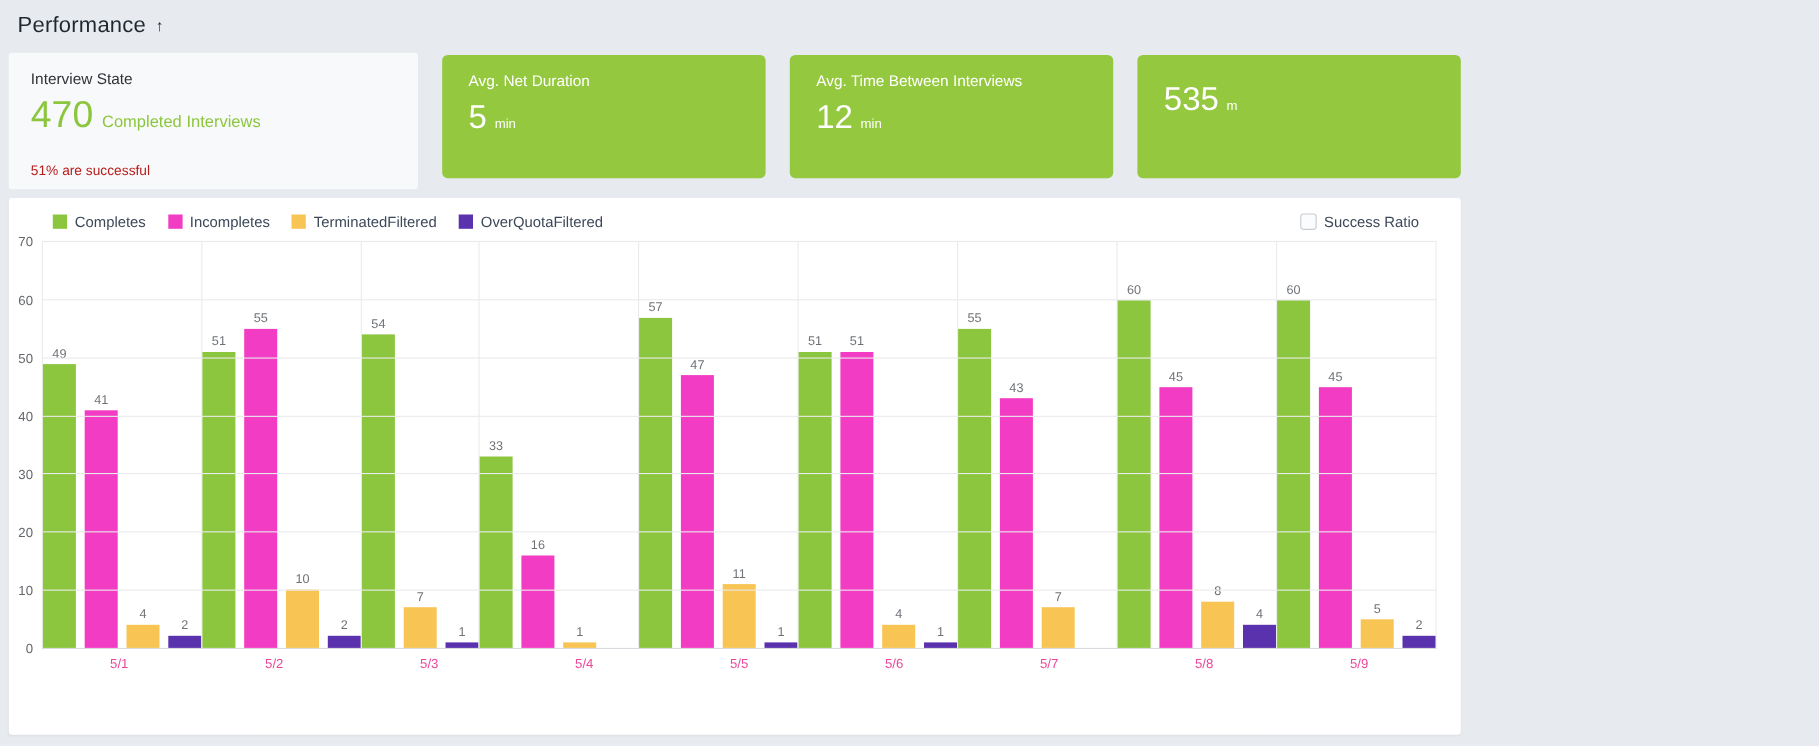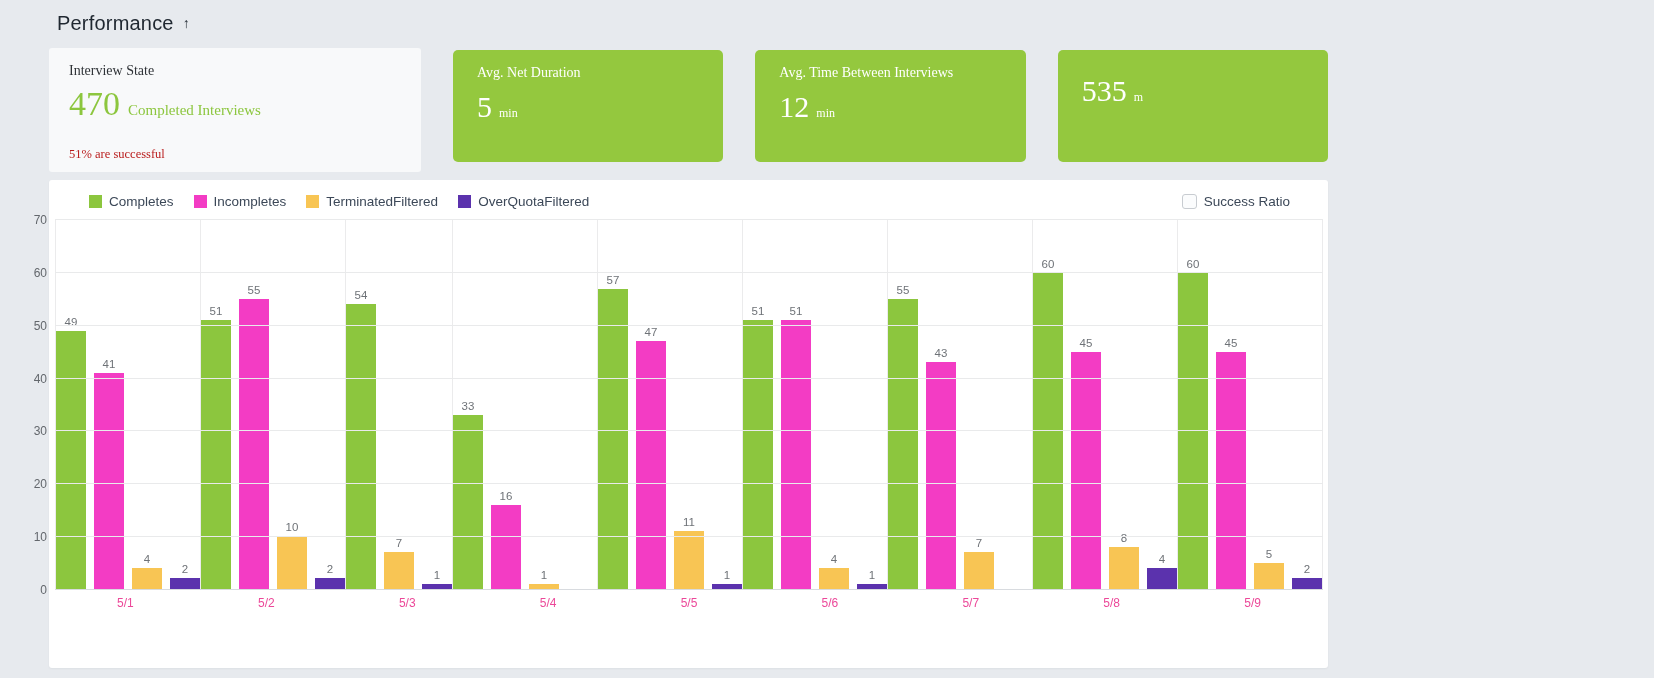--- a/index.html
+++ b/index.html
@@ -2,29 +2,29 @@
 <html><head>
 <meta charset="utf-8">
 <style>
   * { margin:0; padding:0; box-sizing:border-box; }
   html,body { width:1654px; height:678px; overflow:hidden; }
   body {
     background:#E7EAEE;
     font-family:"Liberation Sans", sans-serif;
     color:#2A323C;
   }
-  .page { width:1336px; height:678px; position:relative;padding-left:41px; }
+  .page { width:1336px; height:678px; position:relative; }
 
   
   .header { height:48px; padding:12px 0 0 16px; display:flex; align-items:flex-start; }
   .page-title { font-size:20px; color:#1F2730; font-weight:400; letter-spacing:0.2px; }
   .collapse-arrow { font-size:14px; font-weight:700; color:#1F2730; margin-left:9px; margin-top:3px; cursor:pointer; }
 
   
-  .cards-row { display:flex; gap:32px; padding:0 8px; align-items:flex-start; height:124px;font-family:Liberation Serif, serif; }
+  .cards-row { display:flex; gap:22px; padding:0 8px; align-items:flex-start; height:124px; }
   .card-white {
     width:372px; height:124px; background:#F8F9FA; border-radius:3px;
     padding:15px 20px;
   }
   .card-white .card-title { font-size:14px; color:#2F3337; }
   .iv-value-row { margin-top:6px; display:flex; align-items:baseline; }
   .iv-value { font-size:34px; color:#8CC63E; font-weight:400; }
   .iv-value-label { font-size:15px; color:#8CC63E; margin-left:8px; }
   .iv-subtext { font-size:12.5px; color:#b91c1c; margin-top:24px; }
 

